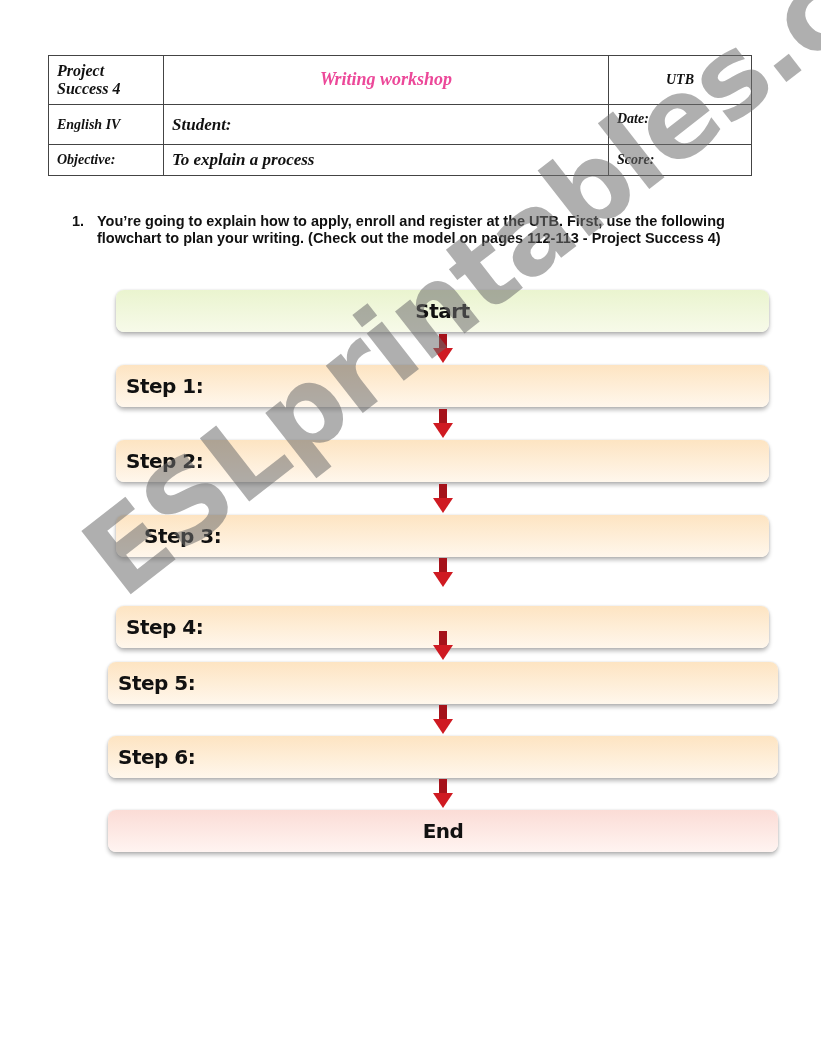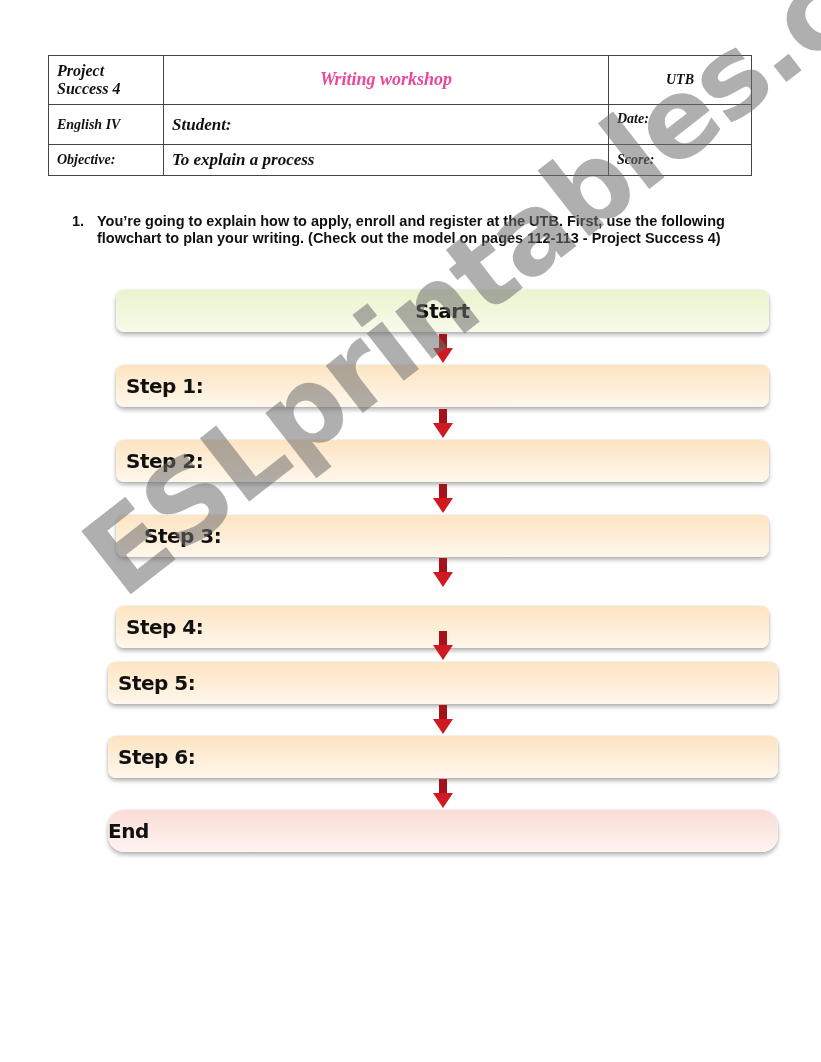--- a/index.html
+++ b/index.html
@@ -32,21 +32,21 @@
   .instr .txt { margin-left: 25px; display: block; }
 
   .box {
     position: absolute; height: 42px; border-radius: 8px;
     box-shadow: 0 3px 4px rgba(0,0,0,0.28), 0 0 2px rgba(0,0,0,0.15);
     display: flex; align-items: center; font-size: 20px; font-weight: bold; color: #111;
     font-family: "DejaVu Sans", sans-serif; letter-spacing: -0.5px;
   }
   .box.start { background: linear-gradient(#eaf4cf, #f7fae9); justify-content: center; }
   .box.step { background: linear-gradient(#fde4c2, #fff7ec); padding-left: 10px; box-sizing: border-box; }
-  .box.end { background: linear-gradient(#fbdcd6, #fff4f1); justify-content: flex-start; border-radius: 16px; }
+  .box.end { background: linear-gradient(#fbdcd6, #fff4f1); justify-content: center; }
 
   .arrow { position: absolute; width: 22px; height: 30px; }
 
   .watermark {
     position: absolute; left: 60px; top: 520px; transform: rotate(-38deg); transform-origin: left top;
     font-family: "DejaVu Sans", sans-serif; font-weight: bold; font-size: 110px;
     color: rgba(110,110,110,0.55); white-space: nowrap; pointer-events: none;
     letter-spacing: -2px;
   }
 </style>

